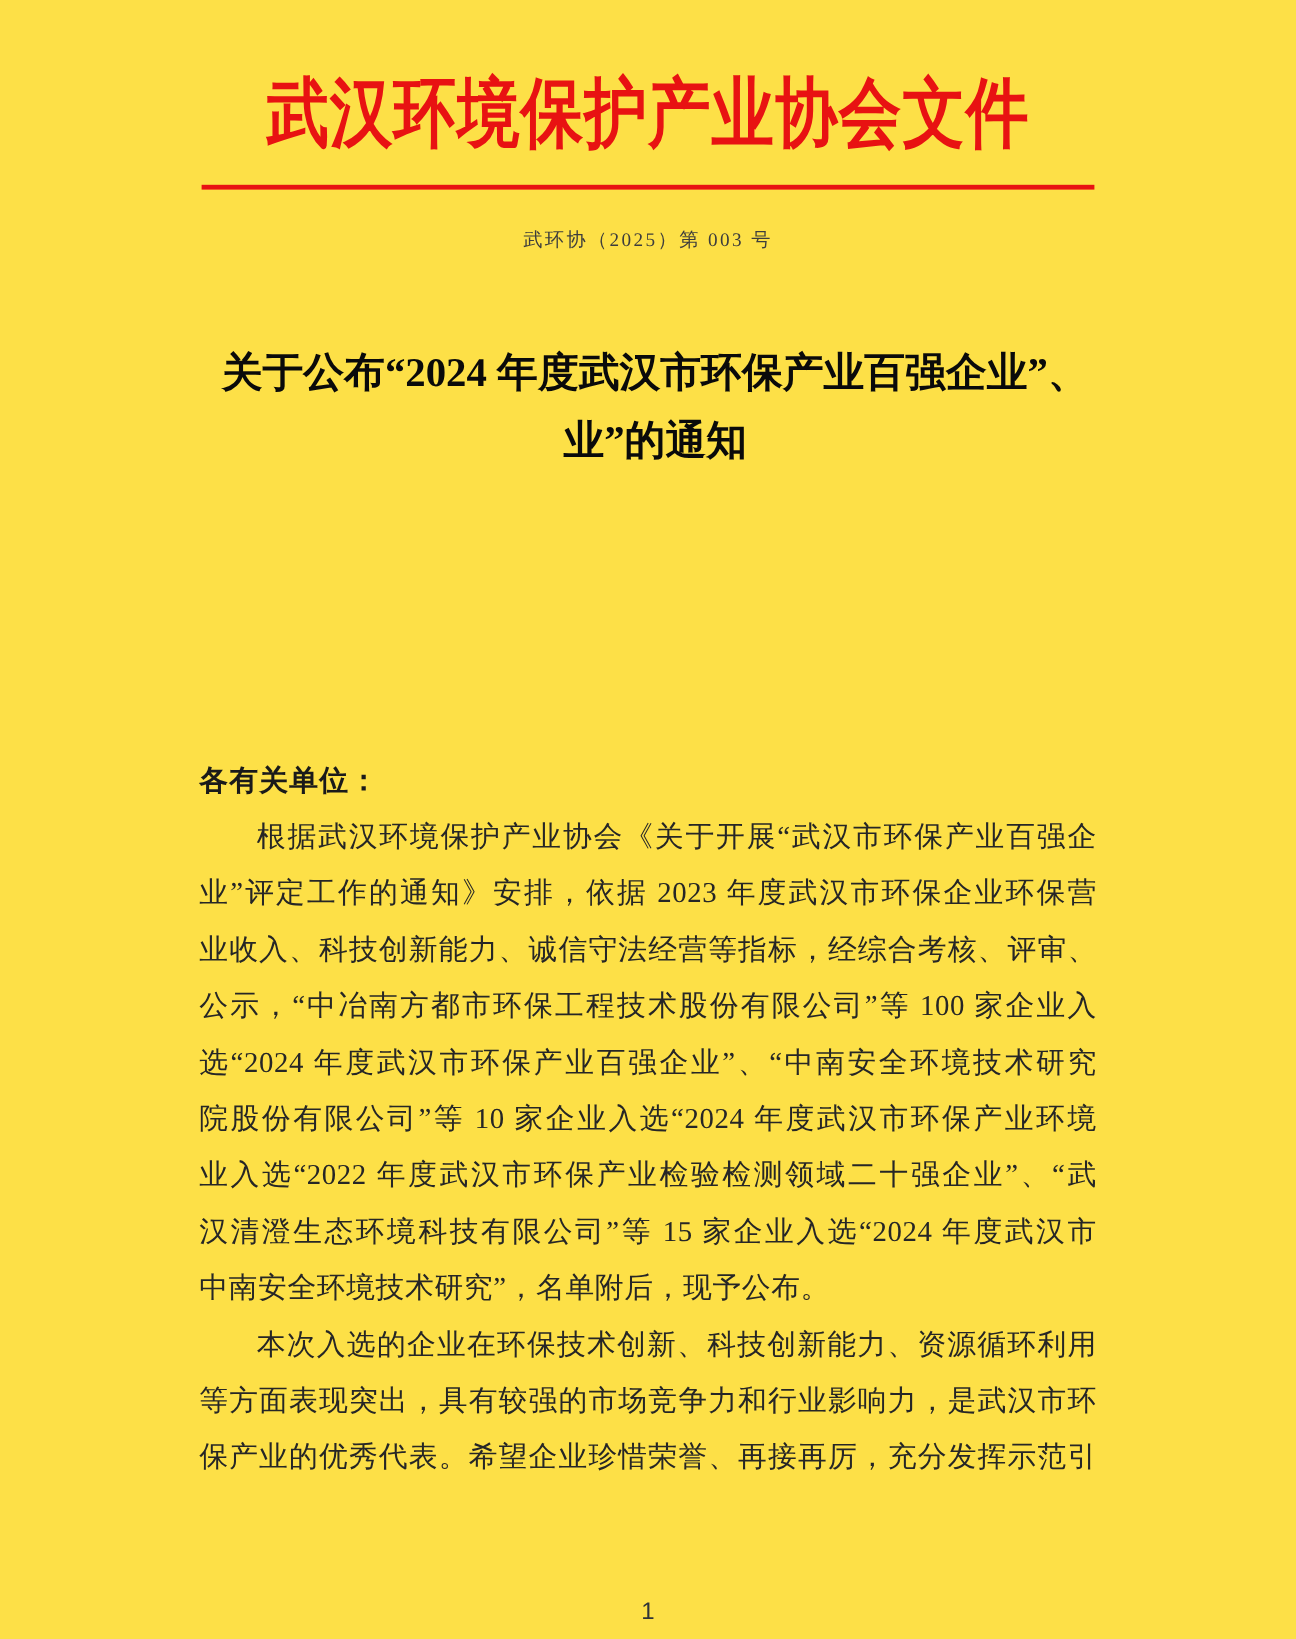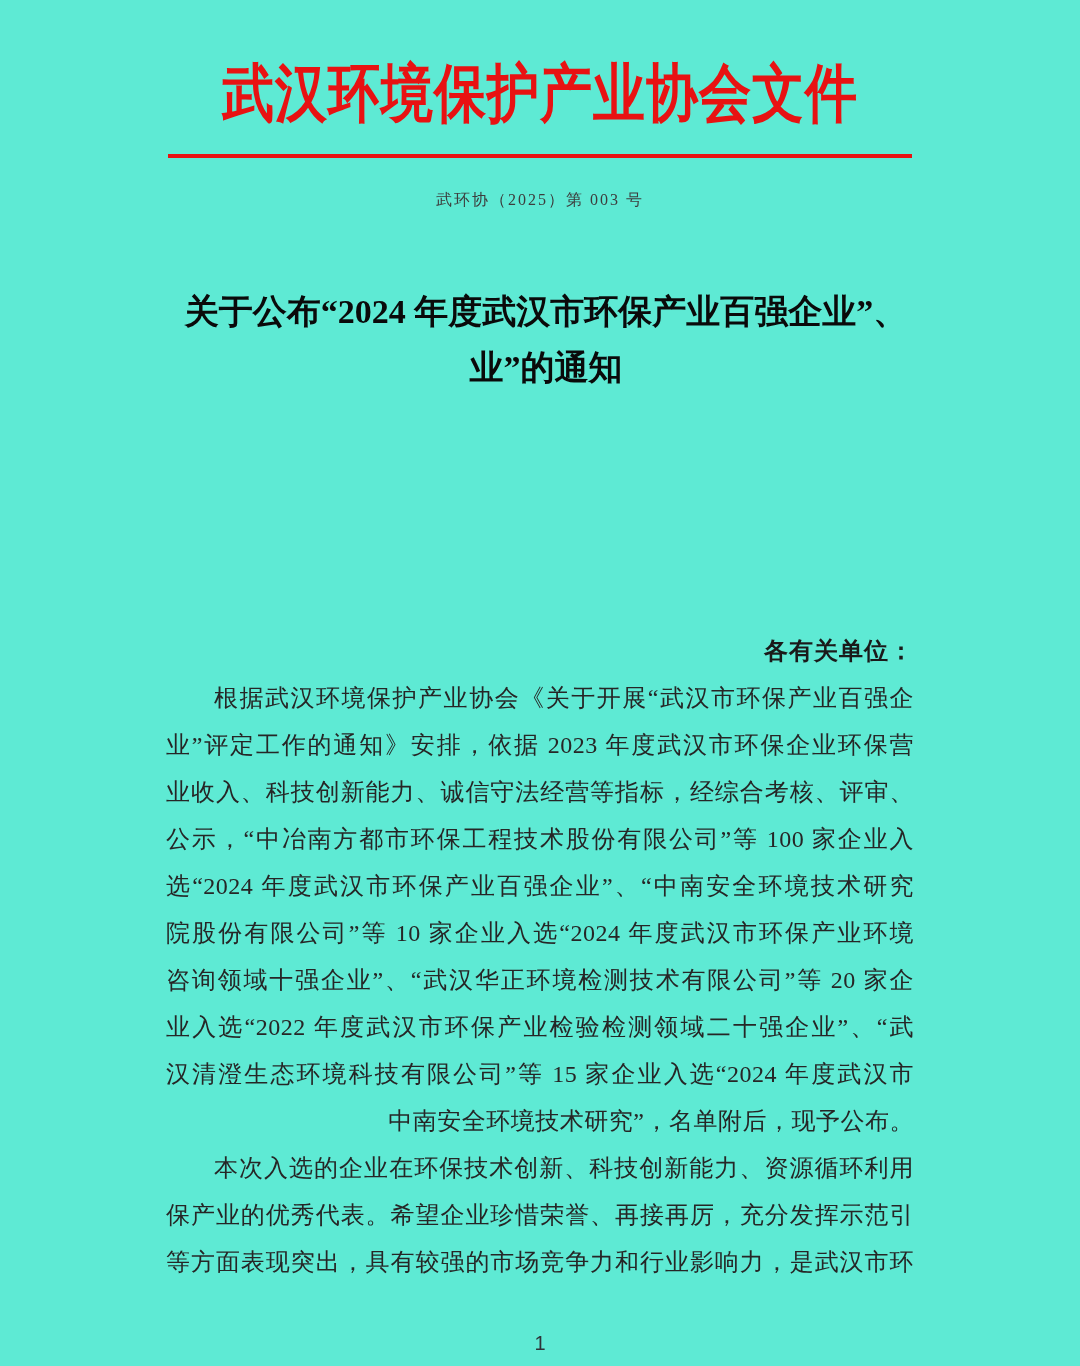--- a/index.html
+++ b/index.html
@@ -2,21 +2,21 @@
 <html><head>
 <meta charset="utf-8">
 <style>
   * { margin: 0; padding: 0; box-sizing: border-box; }
   html, body { background: #ffffff; }
   .page {
     position: relative;
     width: 1080px;
     height: 1366px;
     margin: 0 auto;
-    background: #5eead4;
+    background: #fde047;
     overflow: hidden;
     font-family: "Liberation Serif", serif;
   }
   .header-title {
     position: absolute;
     top: 52px;
     left: 0;
     right: 0;
     text-align: center;
     font-family: "Liberation Sans", sans-serif;
@@ -67,21 +67,20 @@
     width: 748px;
     font-size: 24px;
     color: #262626;
     letter-spacing: 0.5px;
   }
   .b-line {
     line-height: 47px;
     height: 47px;
     white-space: nowrap;
     overflow: visible;
-    text-align: right;
   }
   .b-line.j {
     text-align: justify;
     text-align-last: justify;
     white-space: normal;
   }
   .b-line.indent { text-indent: 2em; }
   .b-line.salutation { font-weight: 700; color: #1a1a1a; letter-spacing: 1px; }
   .page-number {
     position: absolute;
@@ -111,24 +110,23 @@
   </div>
 
   <div class="body-block">
     <div class="b-line salutation">各有关单位：</div>
     <div class="b-line j indent">根据武汉环境保护产业协会《关于开展“武汉市环保产业百强企</div>
     <div class="b-line j">业”评定工作的通知》安排，依据 2023 年度武汉市环保企业环保营</div>
     <div class="b-line j">业收入、科技创新能力、诚信守法经营等指标，经综合考核、评审、</div>
     <div class="b-line j">公示，“中冶南方都市环保工程技术股份有限公司”等 100 家企业入</div>
     <div class="b-line j">选“2024 年度武汉市环保产业百强企业”、“中南安全环境技术研究</div>
     <div class="b-line j">院股份有限公司”等 10 家企业入选“2024 年度武汉市环保产业环境</div>
-    <div class="b-line j">咨询领域十强企业”、“武汉华正环境检测技术有限公司”等 20 家企</div>
     <div class="b-line j">业入选“2022 年度武汉市环保产业检验检测领域二十强企业”、“武</div>
     <div class="b-line j">汉清澄生态环境科技有限公司”等 15 家企业入选“2024 年度武汉市</div>
     <div class="b-line">中南安全环境技术研究”，名单附后，现予公布。</div>
     <div class="b-line j indent">本次入选的企业在环保技术创新、科技创新能力、资源循环利用</div>
+    <div class="b-line j">等方面表现突出，具有较强的市场竞争力和行业影响力，是武汉市环</div>
     <div class="b-line j">保产业的优秀代表。希望企业珍惜荣誉、再接再厉，充分发挥示范引</div>
-    <div class="b-line j">等方面表现突出，具有较强的市场竞争力和行业影响力，是武汉市环</div>
   </div>
 
   <div class="page-number">1</div>
 
 </div>
 
 </body></html>

